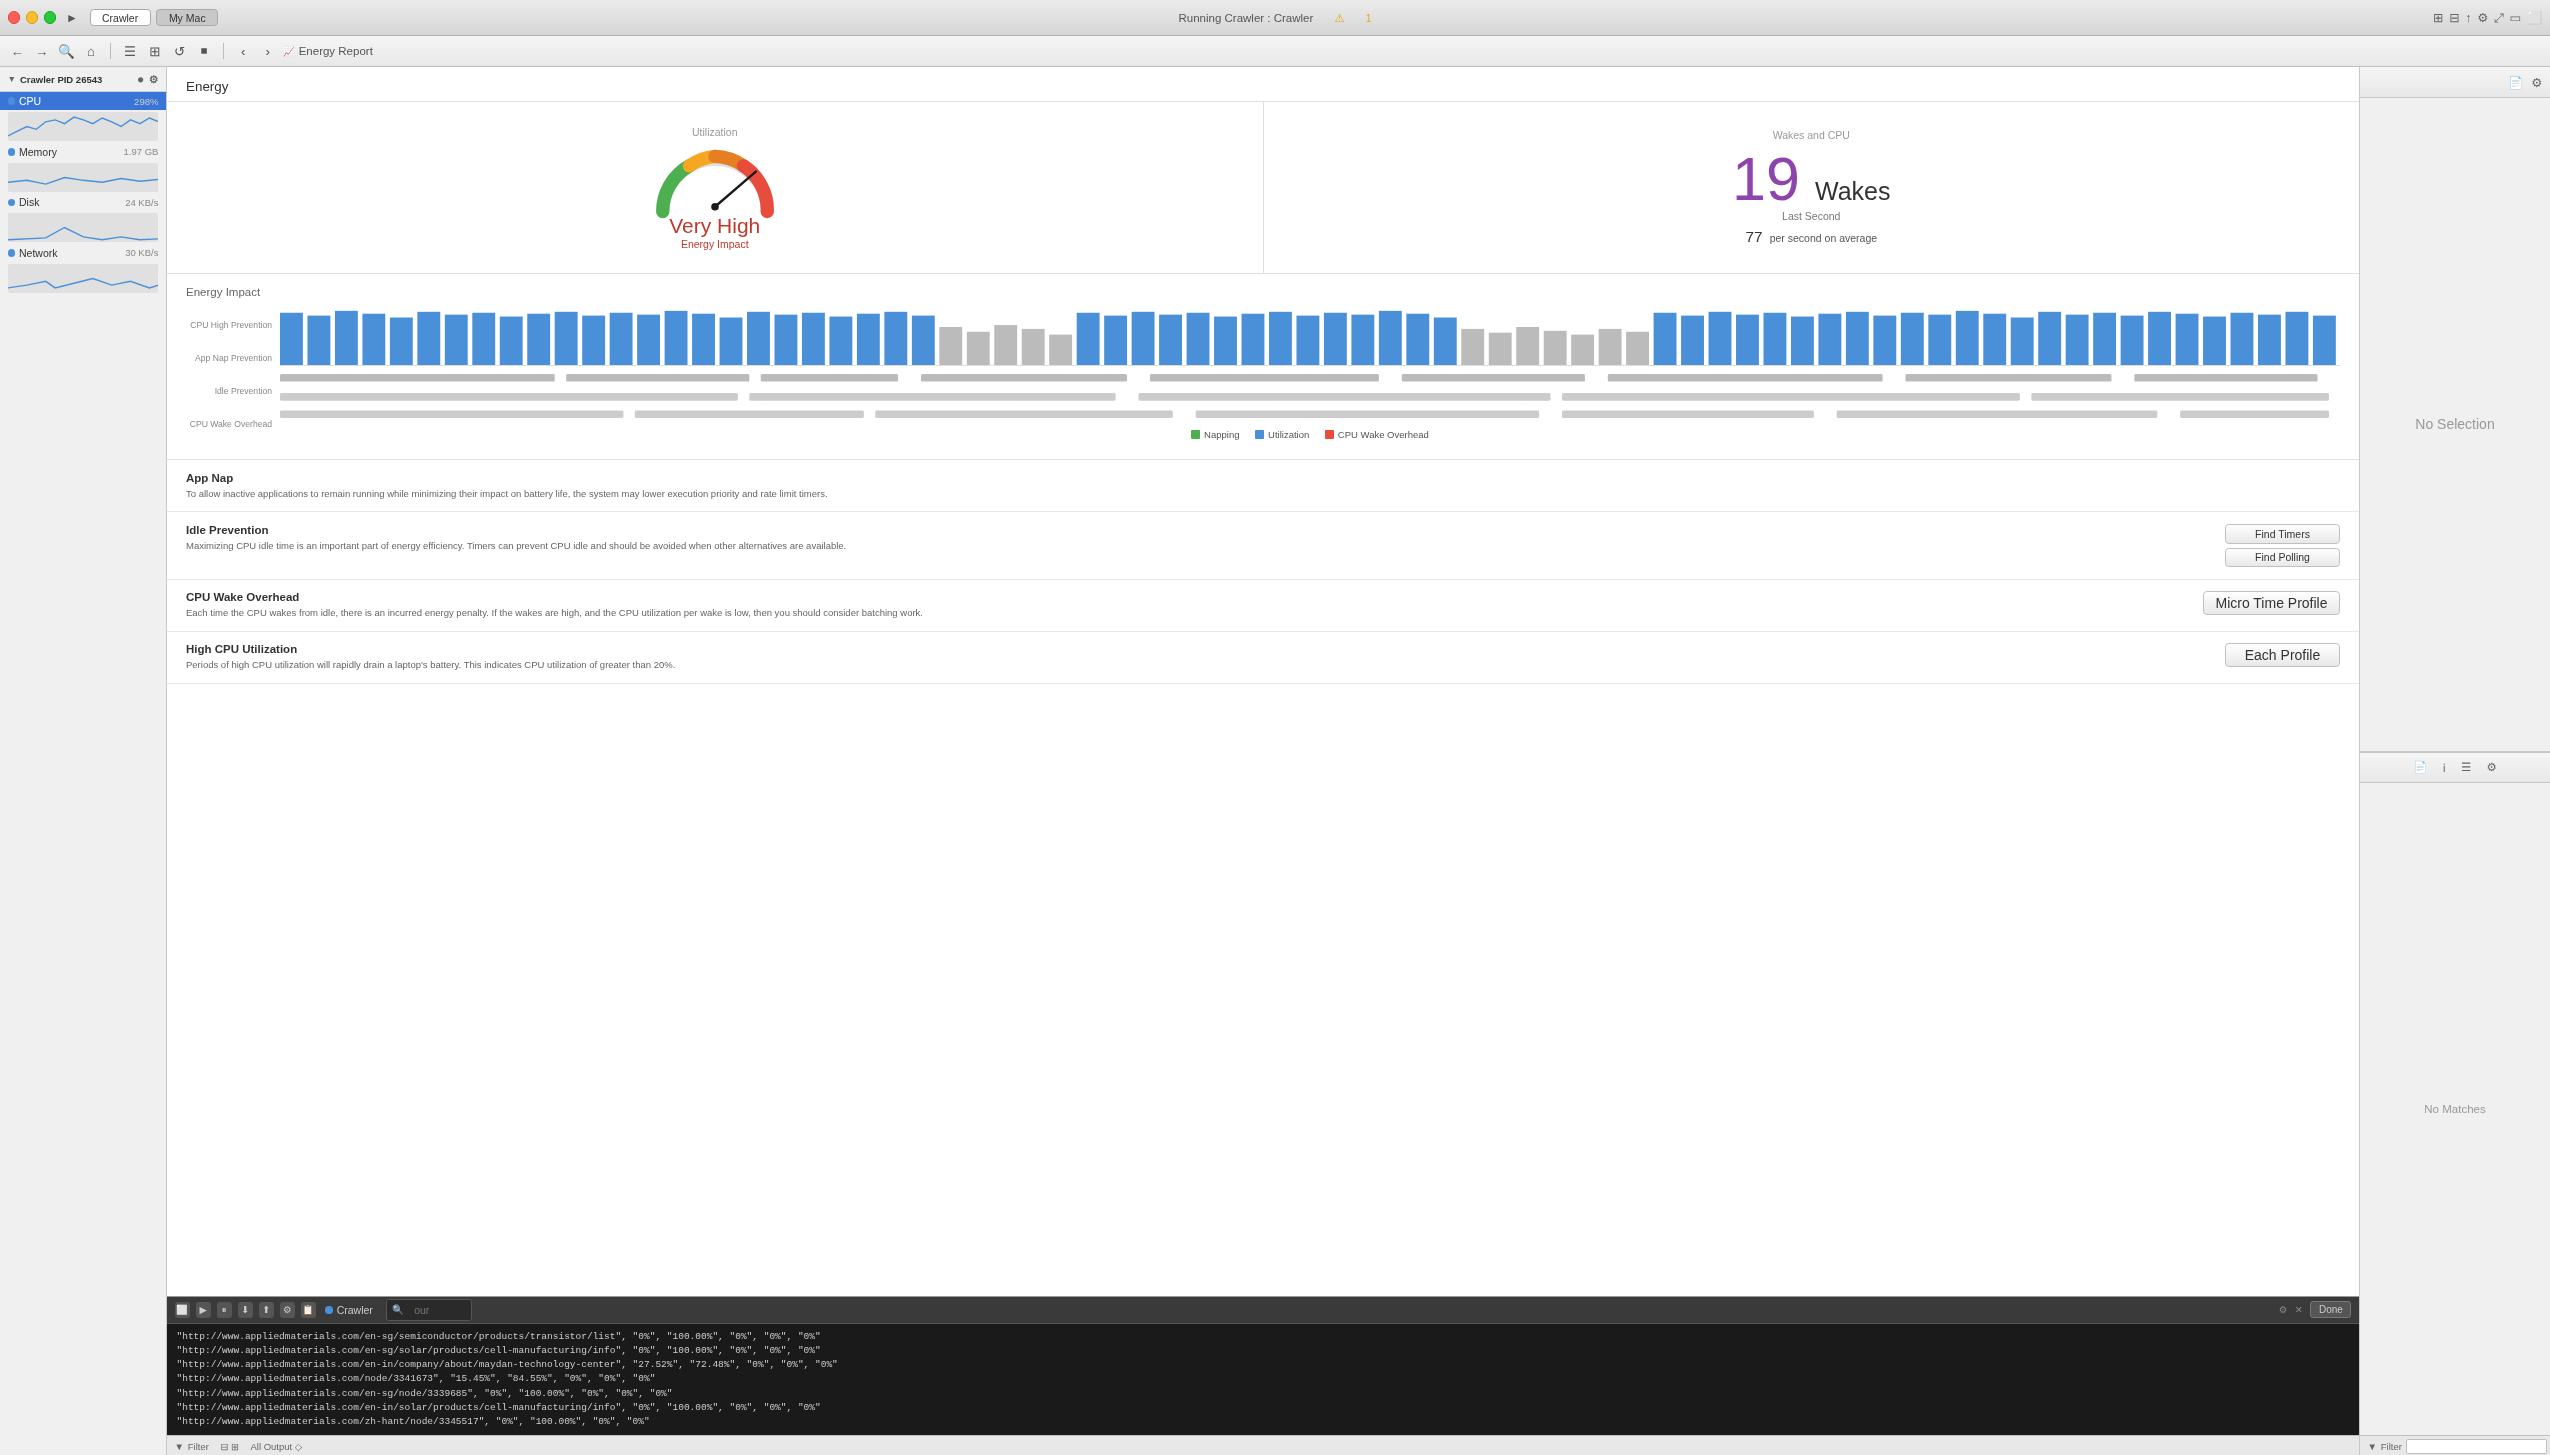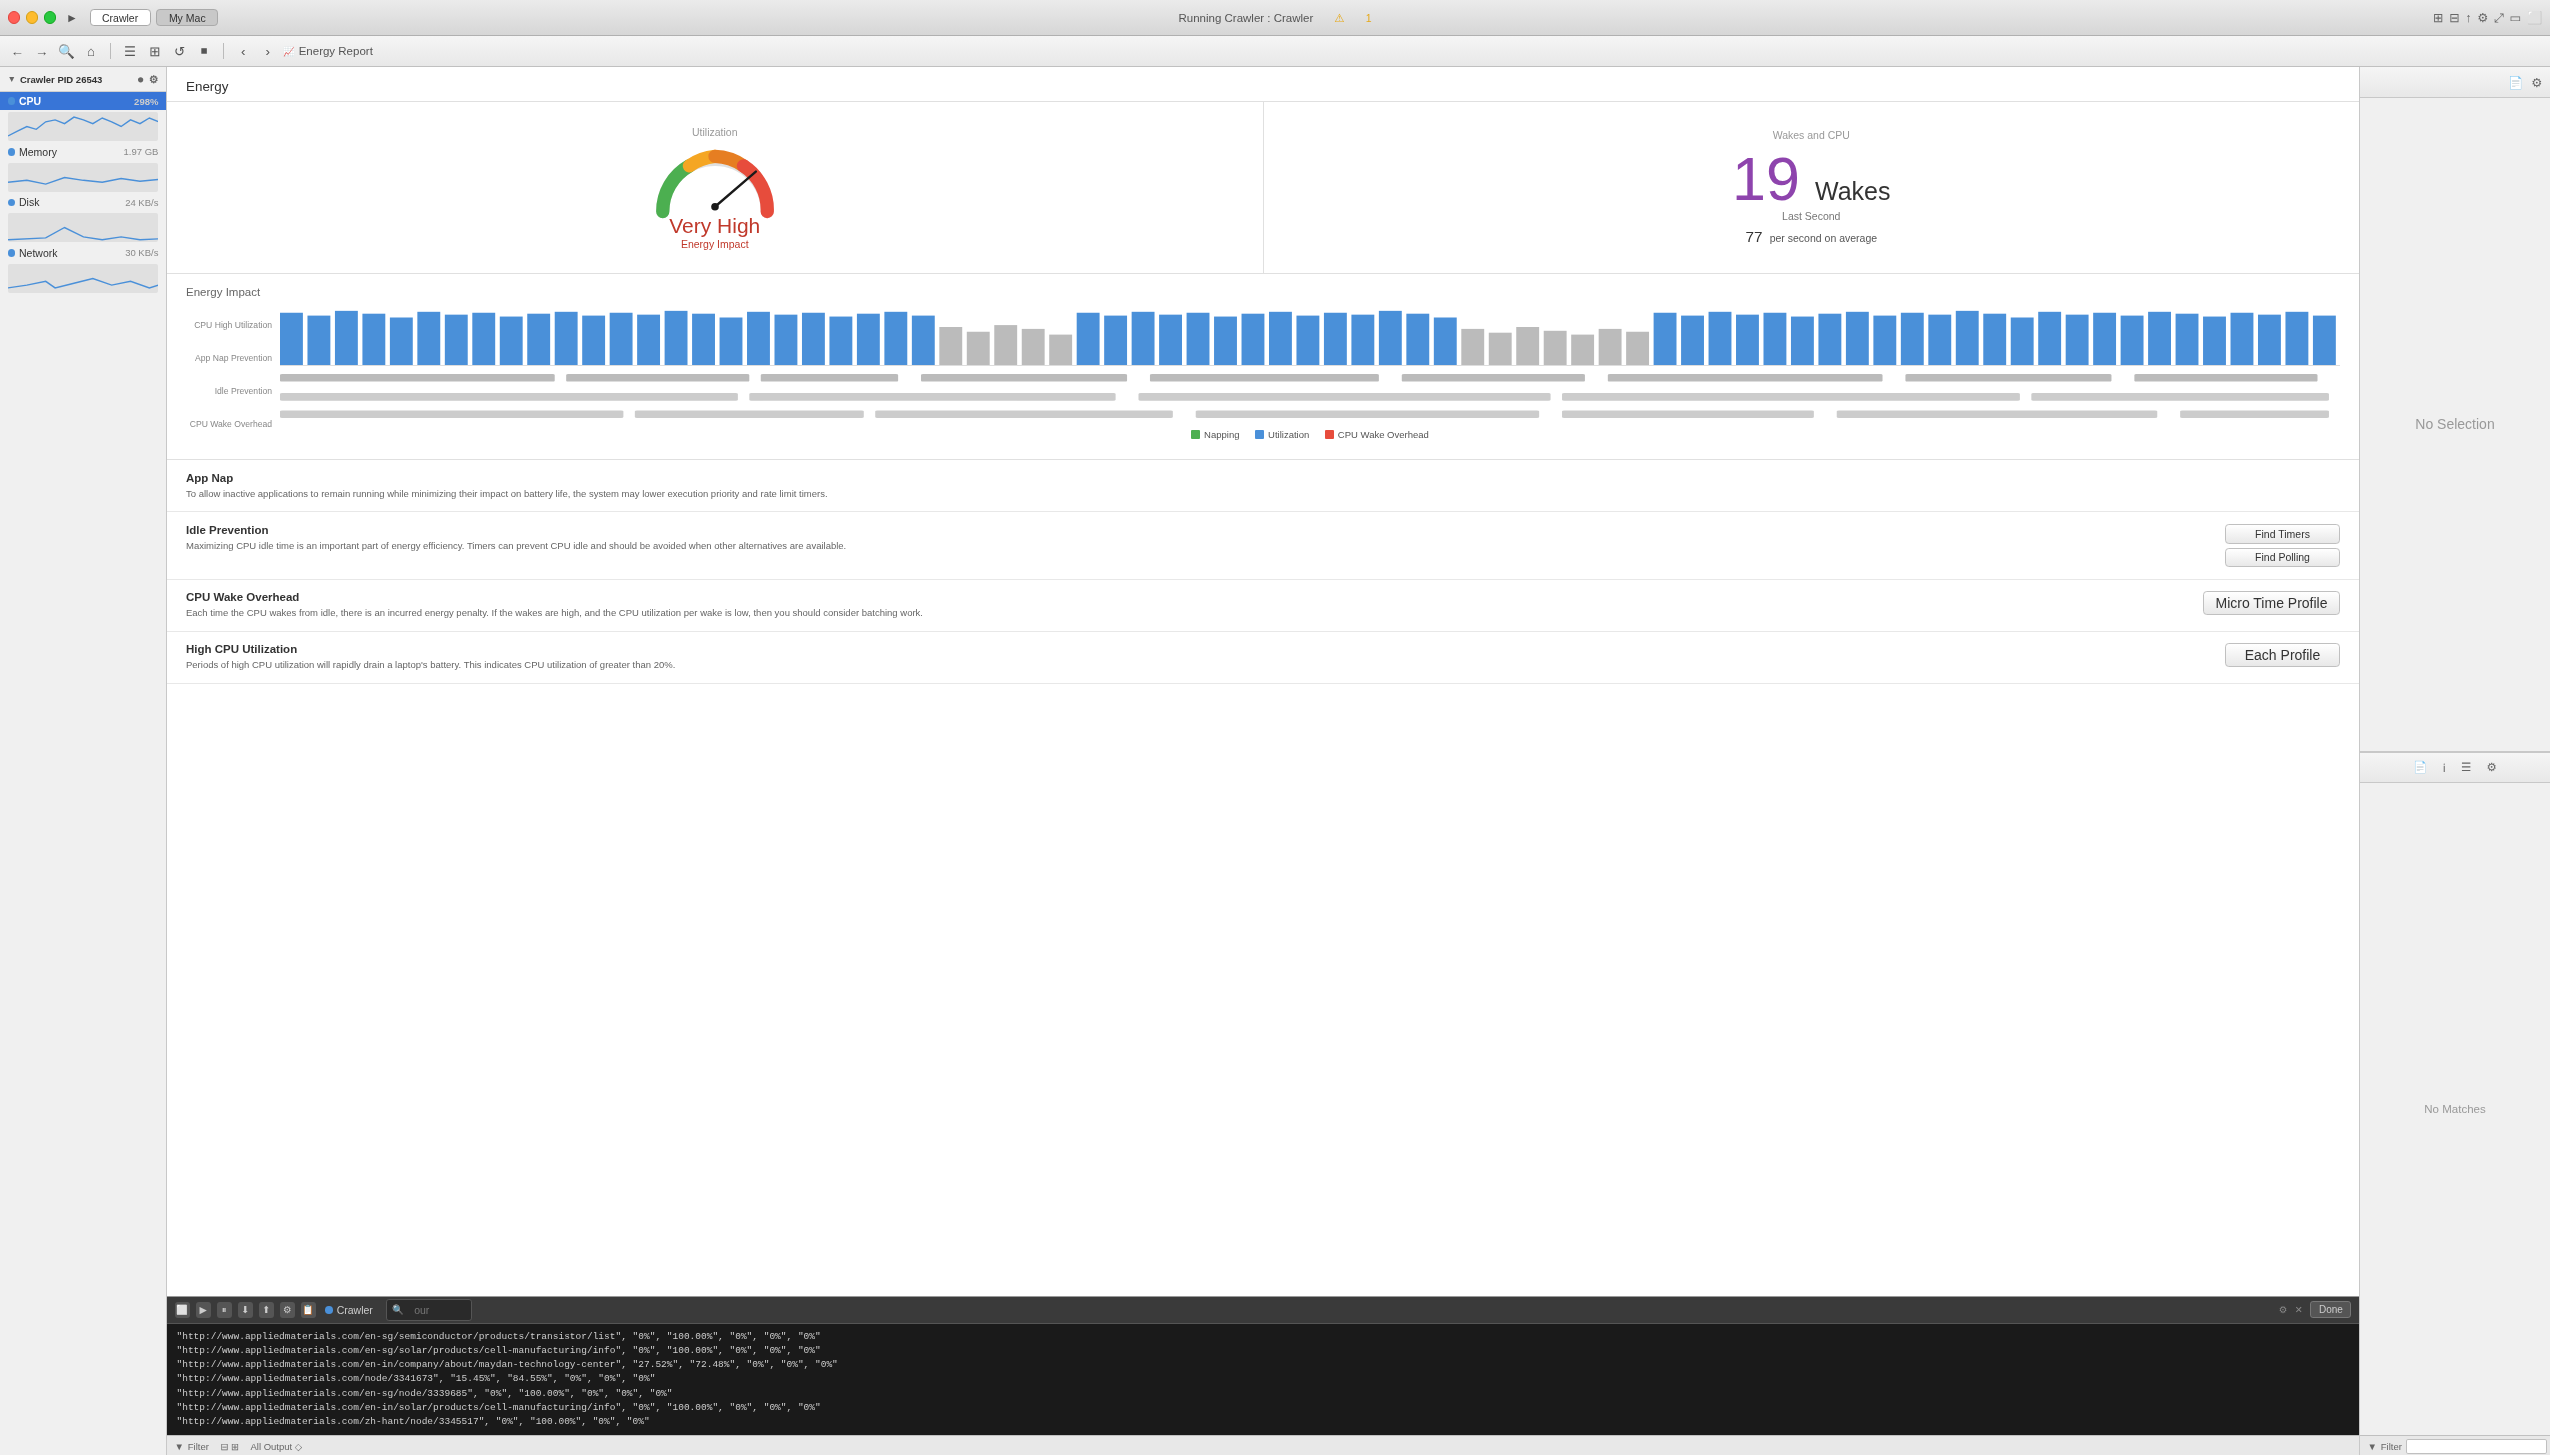--- a/index.html
+++ b/index.html
@@ -57,21 +57,21 @@
       display: flex;
       align-items: center;
       justify-content: space-between;
       padding: 5.7px 7.6px;
       border-bottom: 1px solid #d0d0d0;
       font-size: 10.5px;
       font-weight: 600;
     }
     .sidebar-header-icons { display: flex; gap: 5.7px; }
     .sidebar-item { padding: 2.9px 7.6px; display: flex; align-items: center; justify-content: space-between; font-size: 10.5px; cursor: pointer; }
-    .sidebar-item.active { background: #3875d7; color: white; font-weight: bold; }
+    .sidebar-item.active { background: #3875d7; color: white; }
     .sidebar-item-left { display: flex; align-items: center; gap: 3.8px; }
     .sidebar-item-dot { width: 7.6px; height: 7.6px; border-radius: 50%; }
     .sidebar-item-value { font-size: 9.5px; color: #888; }
     .sidebar-item.active .sidebar-item-value { color: #ccc; }
     .sidebar-graph { height: 29px; background: #e0e0e0; margin: 1.9px 7.6px; border-radius: 1.9px; overflow: hidden; position: relative; }
 
     
     .right-panel { width: 191px; background: #f0f0f0; border-left: 1px solid #c8c8c8; display: flex; flex-direction: column; }
 
     
@@ -367,21 +367,21 @@
             </div>
           </div>
         </div>
 
         <div class="energy-impact-section">
           <div class="section-title">Energy Impact</div>
 
           <div style="display:flex;gap:7.6px;padding:3.8px 0 7.6px;">
 
             <div style="display:flex;flex-direction:column;justify-content:space-around;min-width:86px;font-size:8.6px;color:#888;text-align:right;">
-              <span>CPU High Utilization</span>
+              <span>CPU High Prevention</span>
               <span>App Nap Prevention</span>
               <span>Idle Prevention</span>
               <span>CPU Wake Overhead</span>
             </div>
 
             <div style="flex:1;display:flex;flex-direction:column;gap:1.9px;">
 
               <div style="height:57px;display:flex;align-items:flex-end;gap:1px;border-bottom:1px solid #ddd;">
 
                 <svg width="100%" height="57" viewBox="0 0 900 60" preserveAspectRatio="none">

